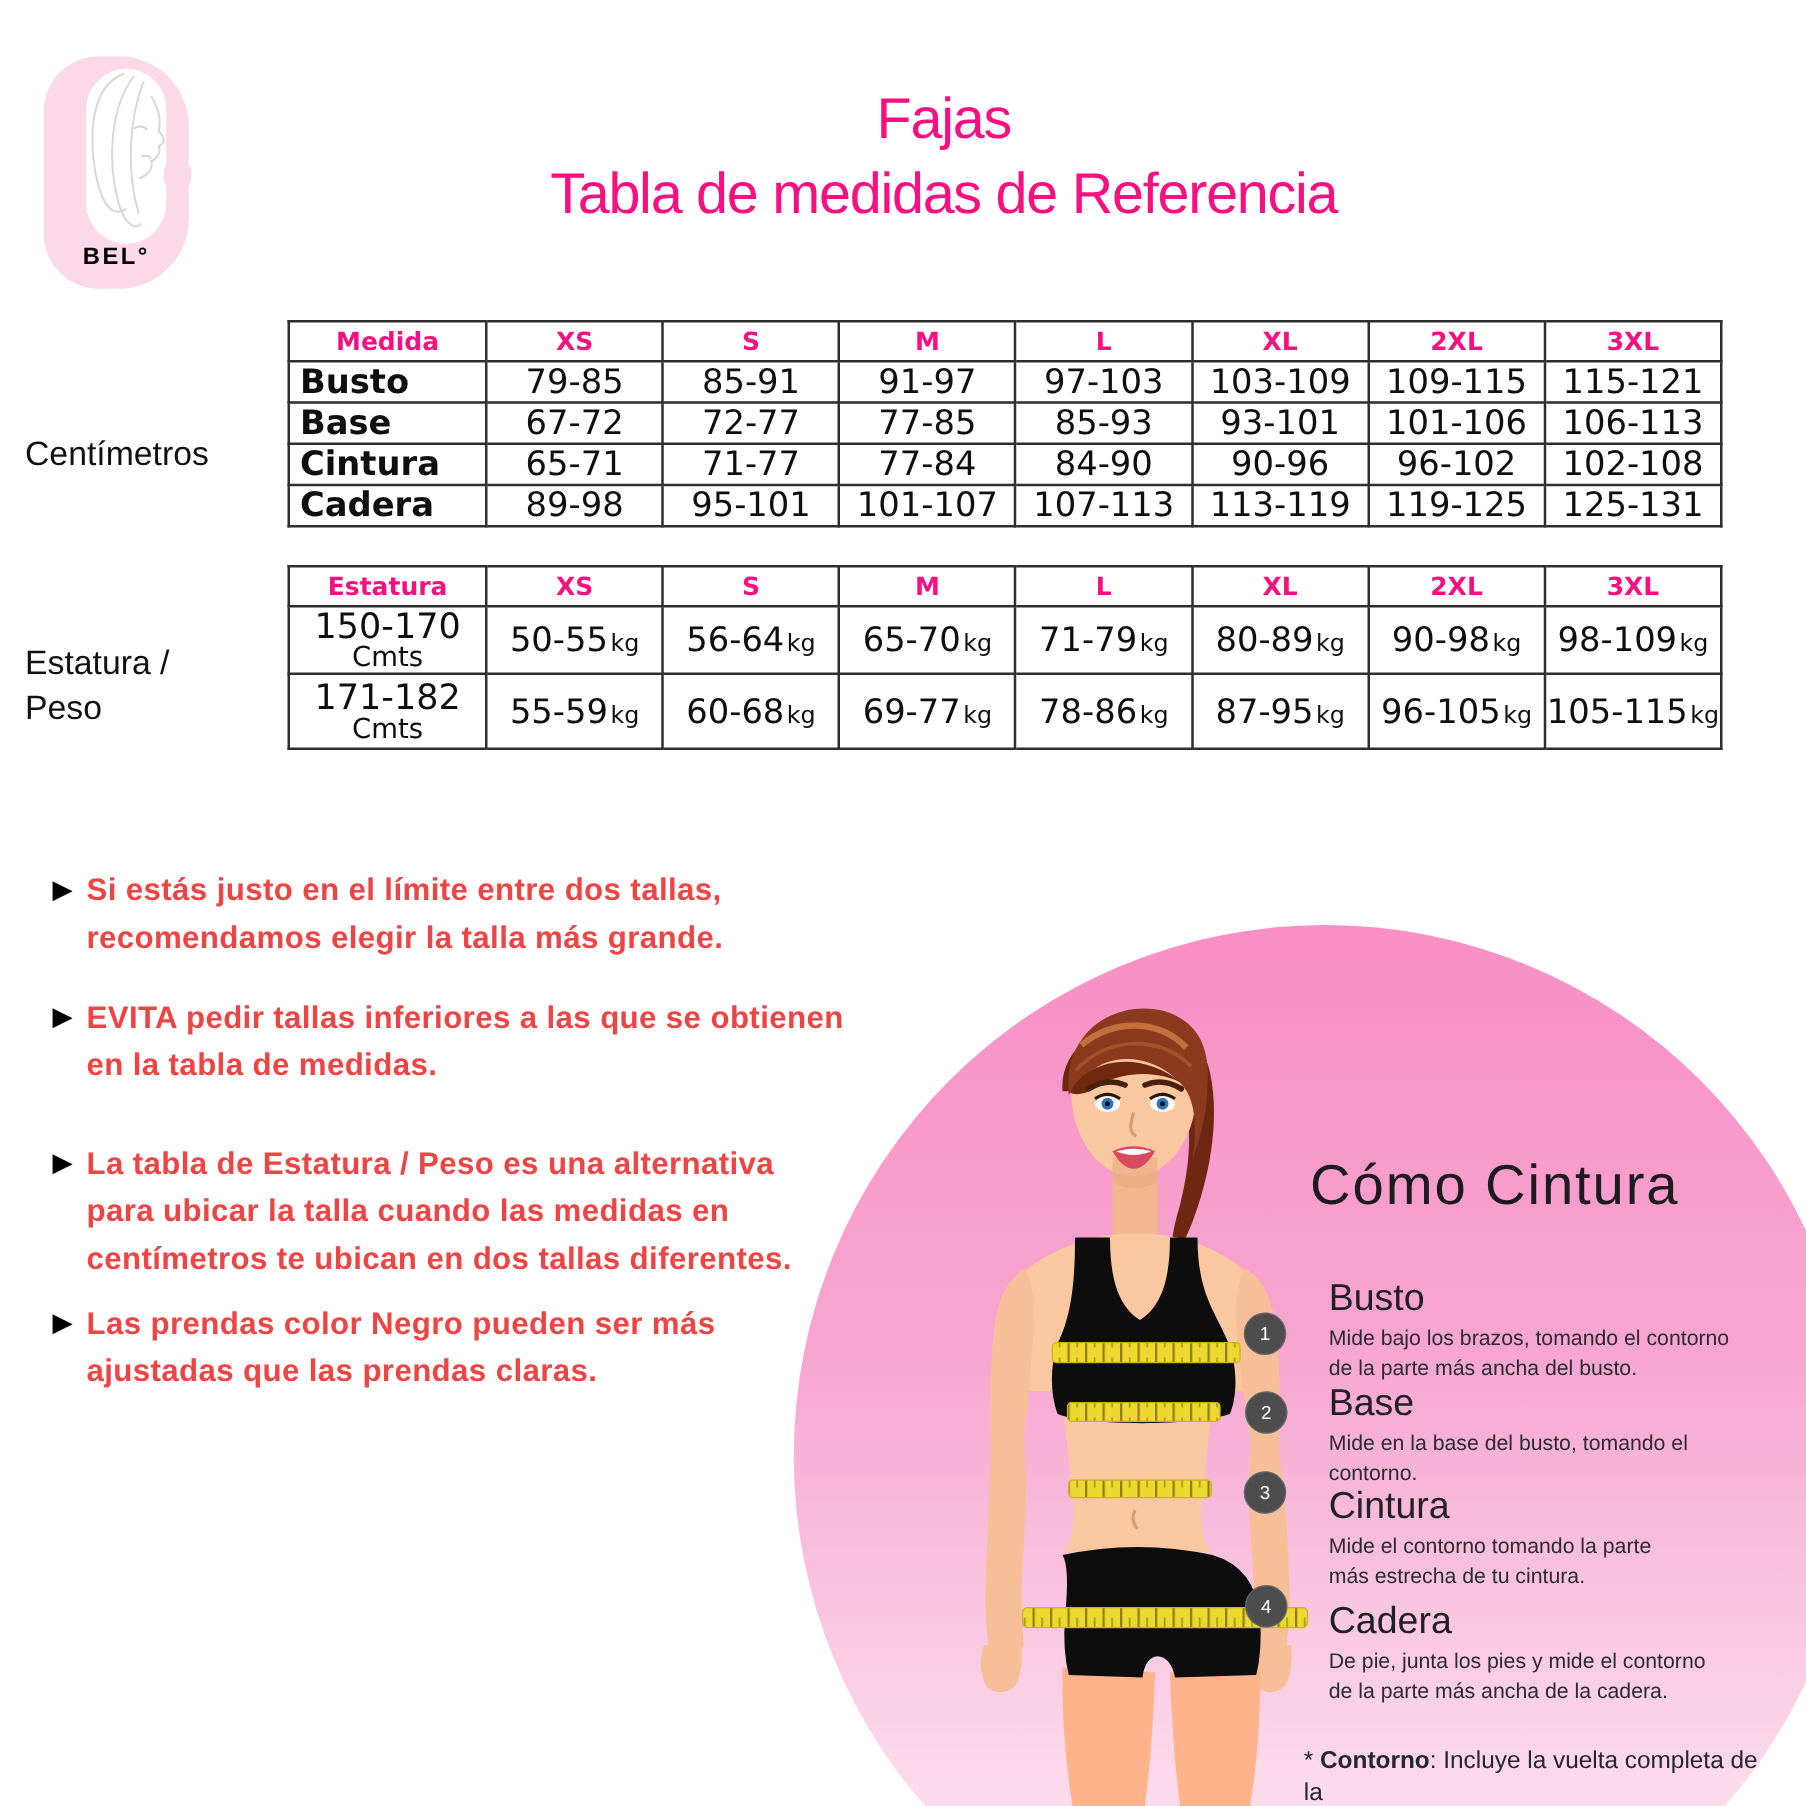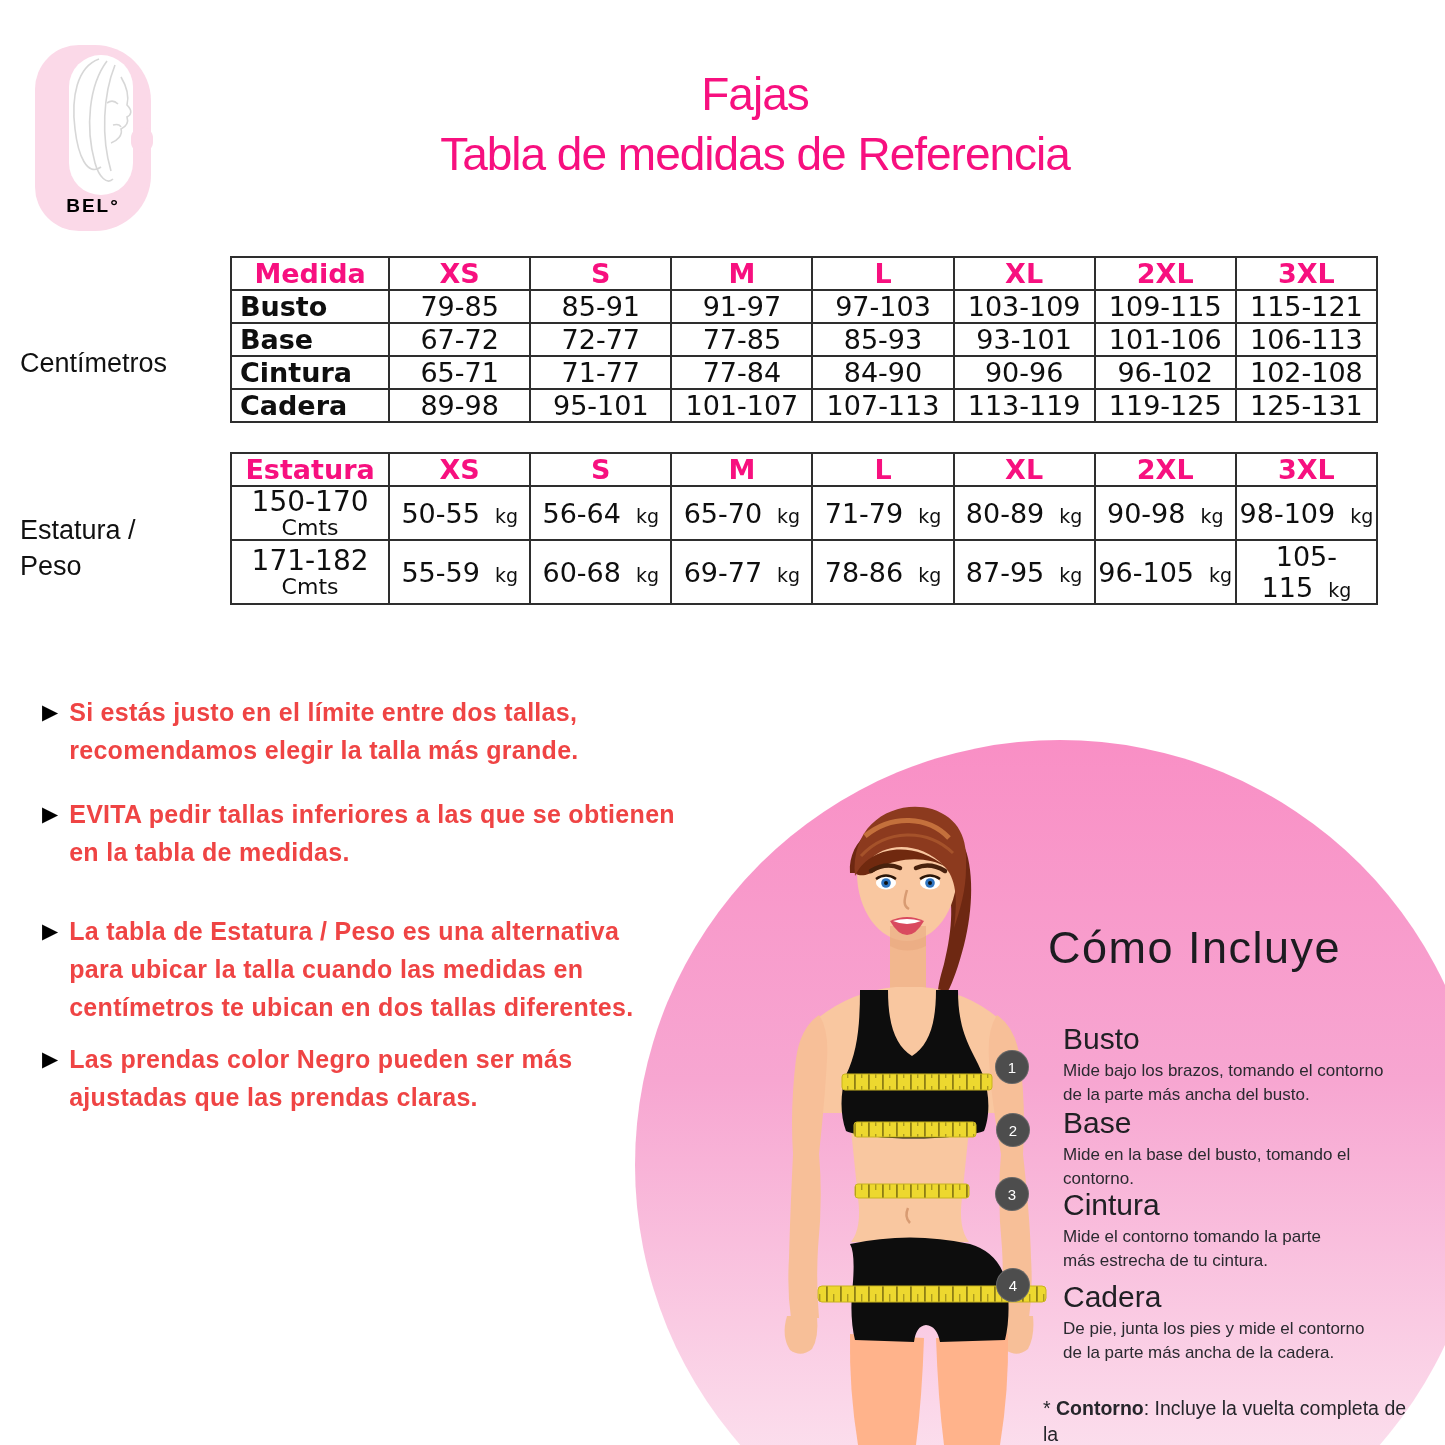--- a/index.html
+++ b/index.html
@@ -21,35 +21,35 @@
   
   .side-label{position:absolute;left:20px;width:185px;text-align:left;font-size:27px;font-weight:300;
               color:#111;white-space:pre-line;line-height:36px;}
   .lbl-cm{top:345px;}
   .lbl-ep{top:512px;}
 
   .tbl{position:absolute;left:230px;border-collapse:collapse;table-layout:fixed;width:1148px;
        font-family:"DejaVu Sans","Liberation Sans",sans-serif;}
   .tbl td{border:2px solid #2E2E2E;text-align:center;vertical-align:middle;padding:0;
           font-size:27px;color:#0f0f0f;}
-  .tbl .hd{color:#F7107F;font-weight:bold;font-size:27px;}
+  .tbl .hd{color:#F7107F;font-weight:bold;font-size:20px;}
   .t1{top:256px;}
   .t1 tr{height:33px;}
   .t1 .hrow{height:32px;}
   .rl{text-align:left !important;padding-left:8px !important;font-weight:bold;font-size:28px;}
   .c0{width:158px;}
   .cn{width:141px;}
   .t2{top:452px;}
   .t2 .hrow{height:32px;}
   .t2 .r1{height:53px;border-radius:24px;}
   .t2 .r2{height:60px;}
   .est{font-size:28px;line-height:30px;}
   .cmts{font-size:22px;line-height:22px;}
   .kv{font-size:27px;}
-  .ku{font-size:19px;margin-left:15px;}
+  .ku{font-size:19px;margin-left:2px;}
 
   
   .note{position:absolute;left:42px;display:flex;gap:11px;align-items:flex-start;}
   .note-marker{font-size:21px;line-height:38px;color:#000;flex:0 0 auto;}
   .note-text{font-size:25px;line-height:38px;font-weight:700;letter-spacing:0.3px;
              color:#ef4444;white-space:pre-line;}
   .n1{top:693px;} .n2{top:795px;} .n3{top:912px;} .n4{top:1040px;}
 
   
   .pink-circle{position:absolute;left:635px;top:740px;width:850px;height:850px;border-radius:50%;
@@ -300,21 +300,21 @@
     <circle cx="230" cy="105" r="4.8" fill="#2F74C0"></circle>
     <circle cx="230" cy="105" r="2" fill="#101010"></circle>
     <path d="M220,101 Q230,94 240,101" stroke="#2A1508" stroke-width="2.5" fill="none"></path>
 
     <path d="M207,112 C204,122 203,128 209,131" stroke="#D89B72" stroke-width="2.5" fill="none"></path>
 
     <path d="M190,143 Q207,135 224,143 Q216,157 207,157 Q198,157 190,143 Z" fill="#D94A5F"></path>
     <path d="M193,143 Q207,139 221,143 Q207,149 193,143 Z" fill="#ffffff"></path>
   </svg>
 
-  <div class="guide-heading">Cómo Incluye</div>
+  <div class="guide-heading">Cómo Cintura</div>
 
   <div class="badge b1">1</div>
   <div class="badge b2">2</div>
   <div class="badge b3">3</div>
   <div class="badge b4">4</div>
 
   <div class="g-item gi1">
     <div class="g-title">Busto</div>
     <div class="g-desc">Mide bajo los brazos, tomando el contorno
 de la parte más ancha del busto.</div>

